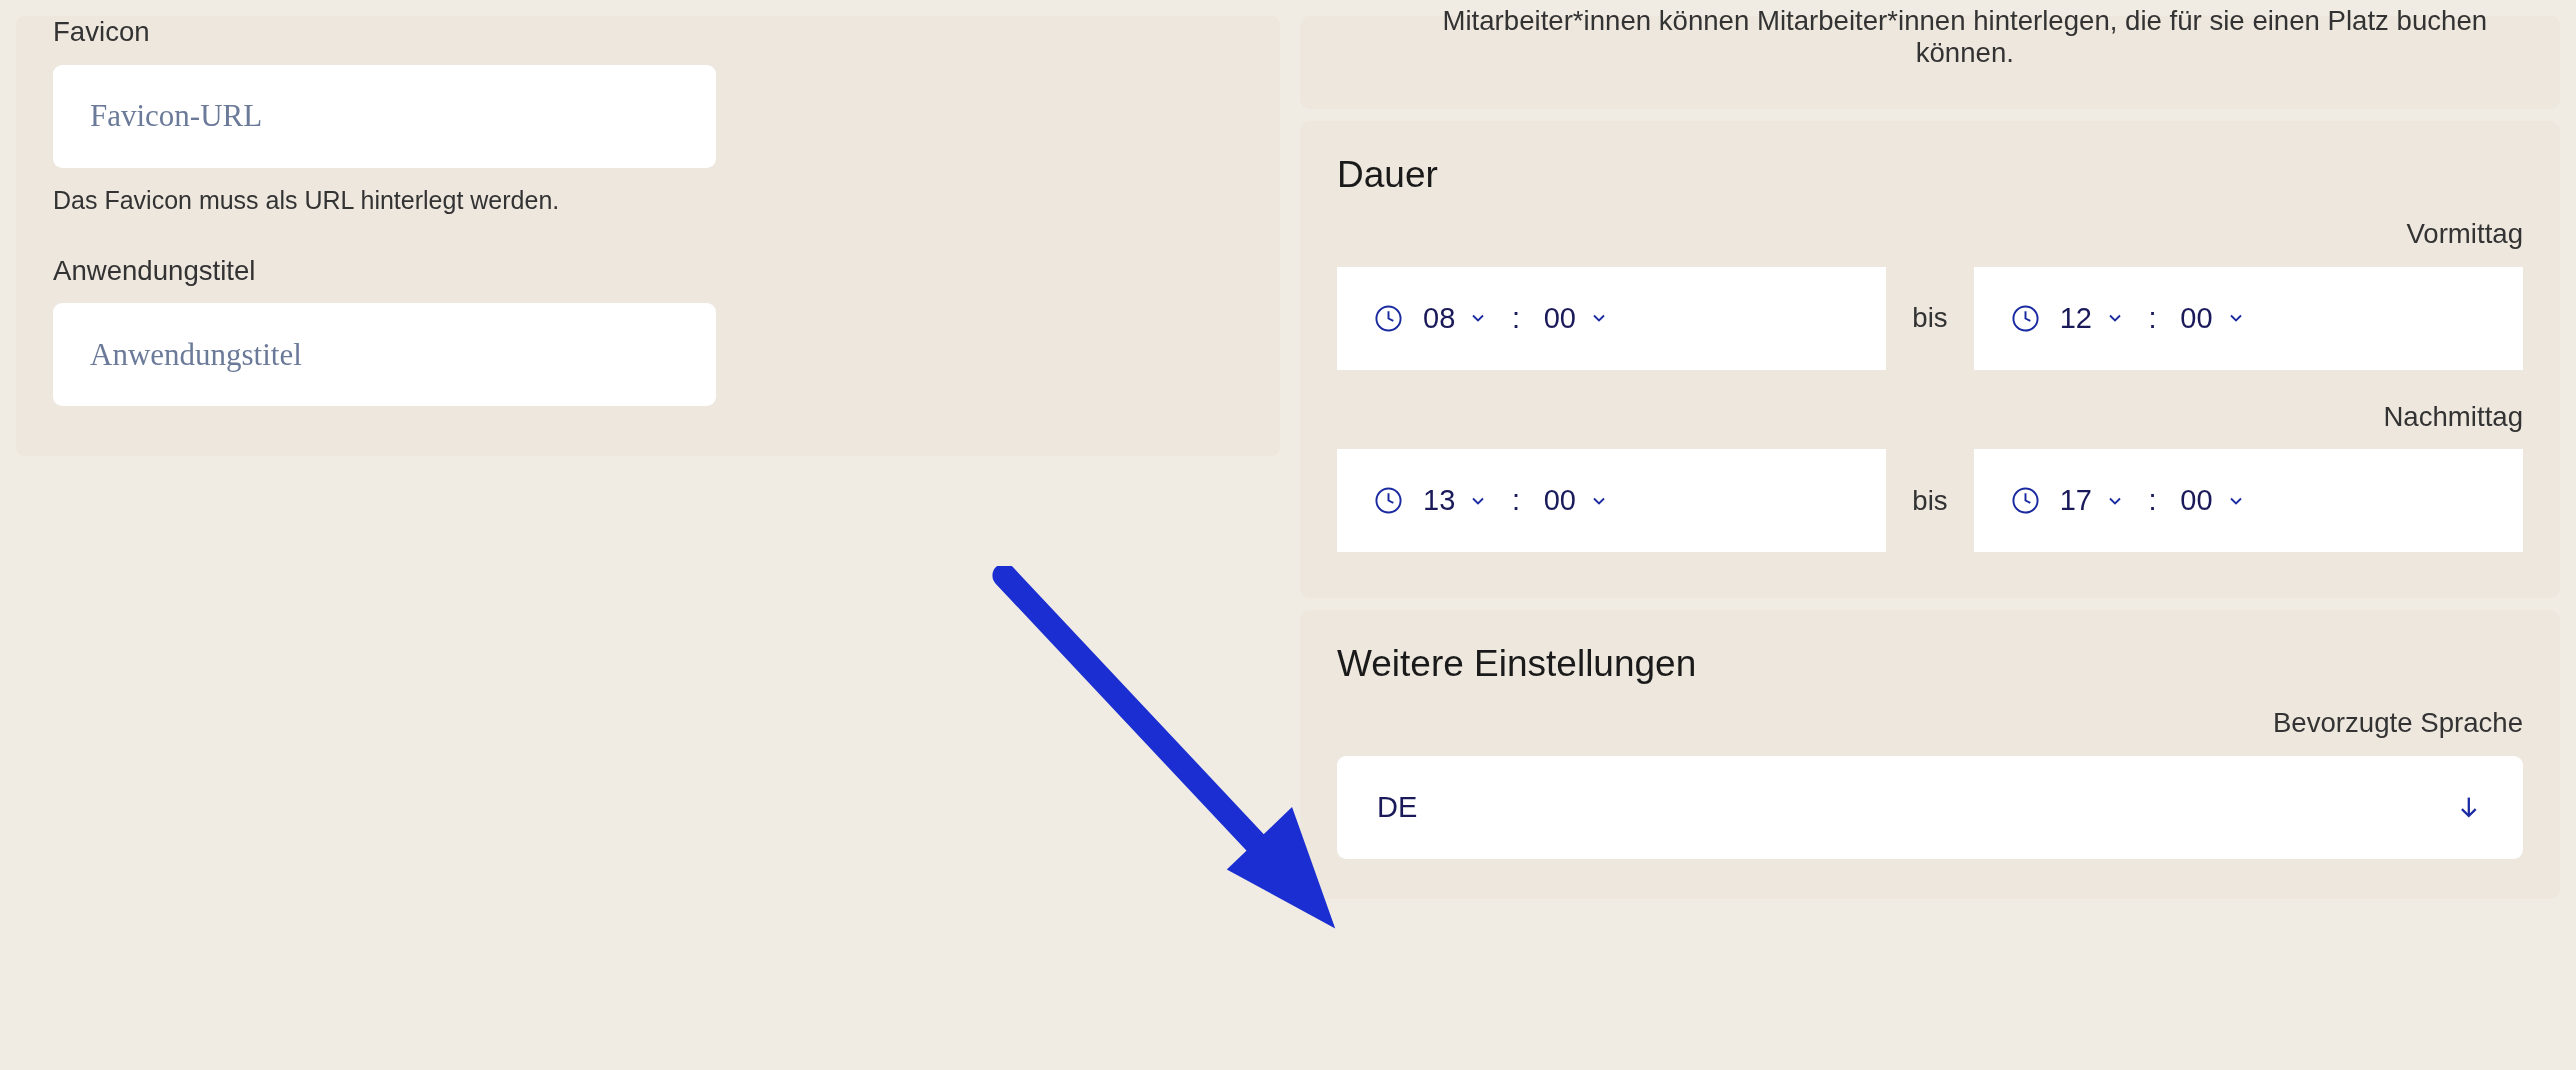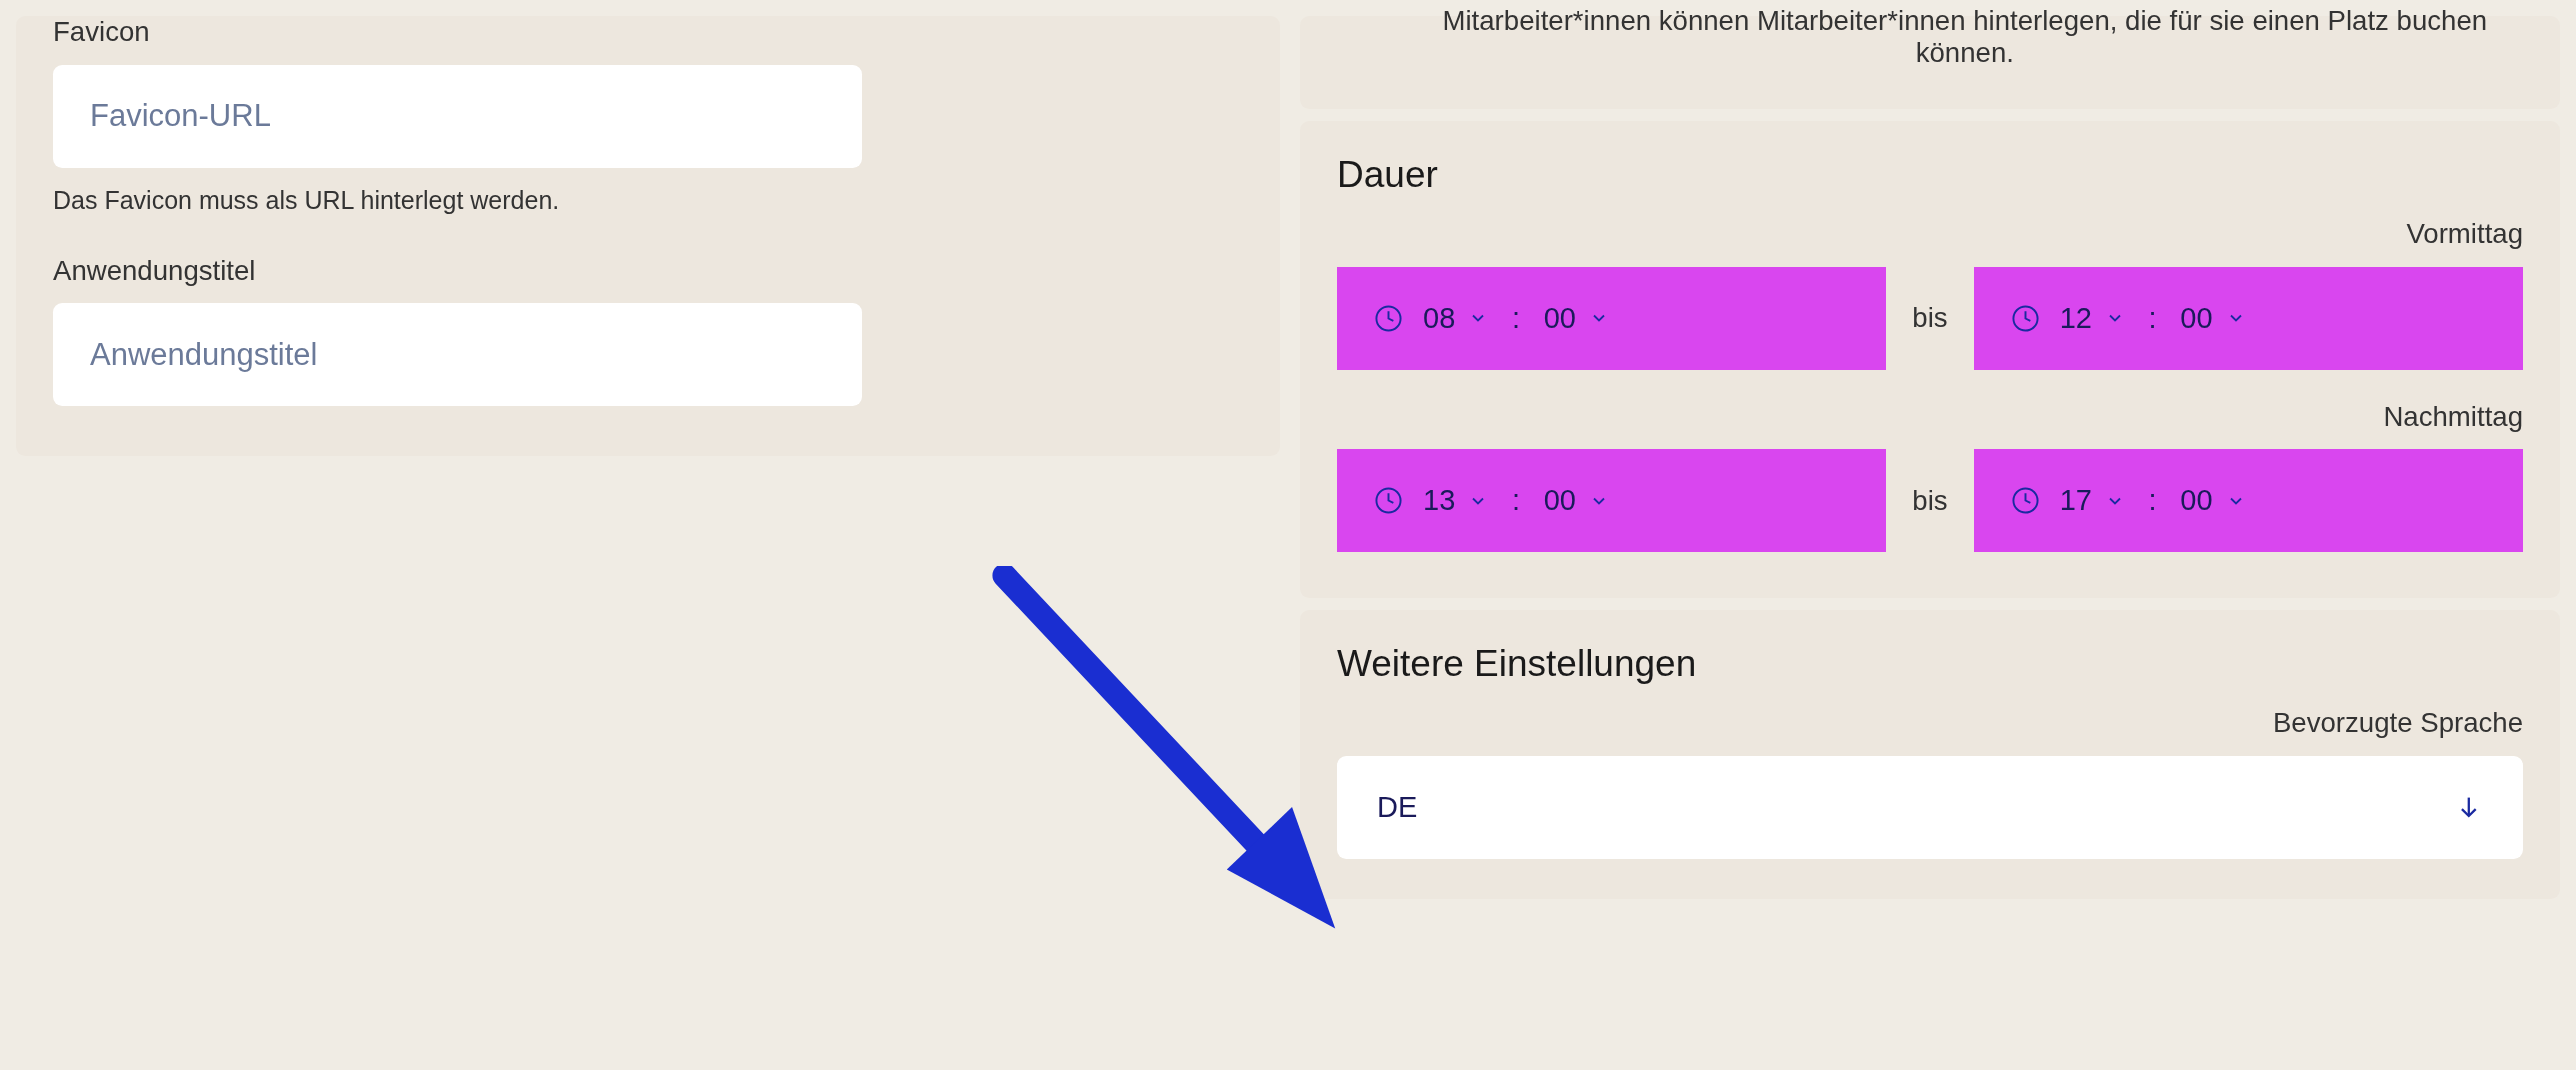--- a/index.html
+++ b/index.html
@@ -14,38 +14,38 @@
     }
     .container { display: flex; gap: 20px; padding: 16px; }
     .left-col { width: 1296px; }
     .right-col { width: 1260px; display: flex; flex-direction: column; gap: 12px; }
 
     .panel { background: #ede7de; border-radius: 9.2px; padding: 33px 37px 40px 37px; }
     .left-panel { padding-top: 0; padding-bottom: 50px; }
 
     .field-label { font-size: 27.6px; color: #333; margin-bottom: 16.5px; font-weight: 400; }
     .field-input {
-      width: 809px; height: 103px; background: #fff; border: none;
+      width: 663px; height: 103px; background: #fff; border: none;
       border-radius: 9.2px; padding: 0 37px; font-size: 31px;
-      color: #1a1a5a; outline: none;
+      color: #1a1a5a; outline: none; font-family: Liberation Serif, serif;
     }
     .field-input::placeholder { color: #6b7a99; font-weight: 400; }
     .helper-text { font-size: 25px; color: #333; margin-top: 18.4px; margin-bottom: 40px; }
 
     .section-title { font-size: 37px; color: #1a1a1a; font-weight: 400; margin-bottom: 22px; }
     .section-desc { font-size: 27.6px; color: #333; margin-bottom: 31px; }
     .subsection-label { font-size: 27.6px; color: #333; margin-bottom: 16.5px; text-align: right; }
 
     .top-note-panel { padding: 0 37px 40px 37px; }
     .top-note { font-size: 27.6px; color: #333; text-align: center; padding-left: 88px; padding-right: 18.4px; margin-top: -11px; }
 
     .time-row { display: flex; align-items: center; gap: 26px; margin-bottom: 31px; }
     .time-row:last-child { margin-bottom: 6px; text-align: center; }
     .time-box {
-      width: 552px; height: 103px; background: #d946ef; border-radius: 0;
+      width: 552px; height: 103px; background: #ffffff; border-radius: 0;
       display: flex; align-items: center; padding: 0 37px; gap: 20px;
       font-size: 29px; color: #1a1a5a;
     }
     .sep-word { font-size: 27.6px; color: #333; }
 
     .clock-icon { width: 29px; height: 29px; flex-shrink: 0; }
     .clock-icon svg { width: 100%; height: 100%; }
 
     .time-seg { display: inline-flex; align-items: center; gap: 13px; }
     .chev { width: 20px; height: 20px; display: inline-flex; align-items: center; justify-content: center; }

